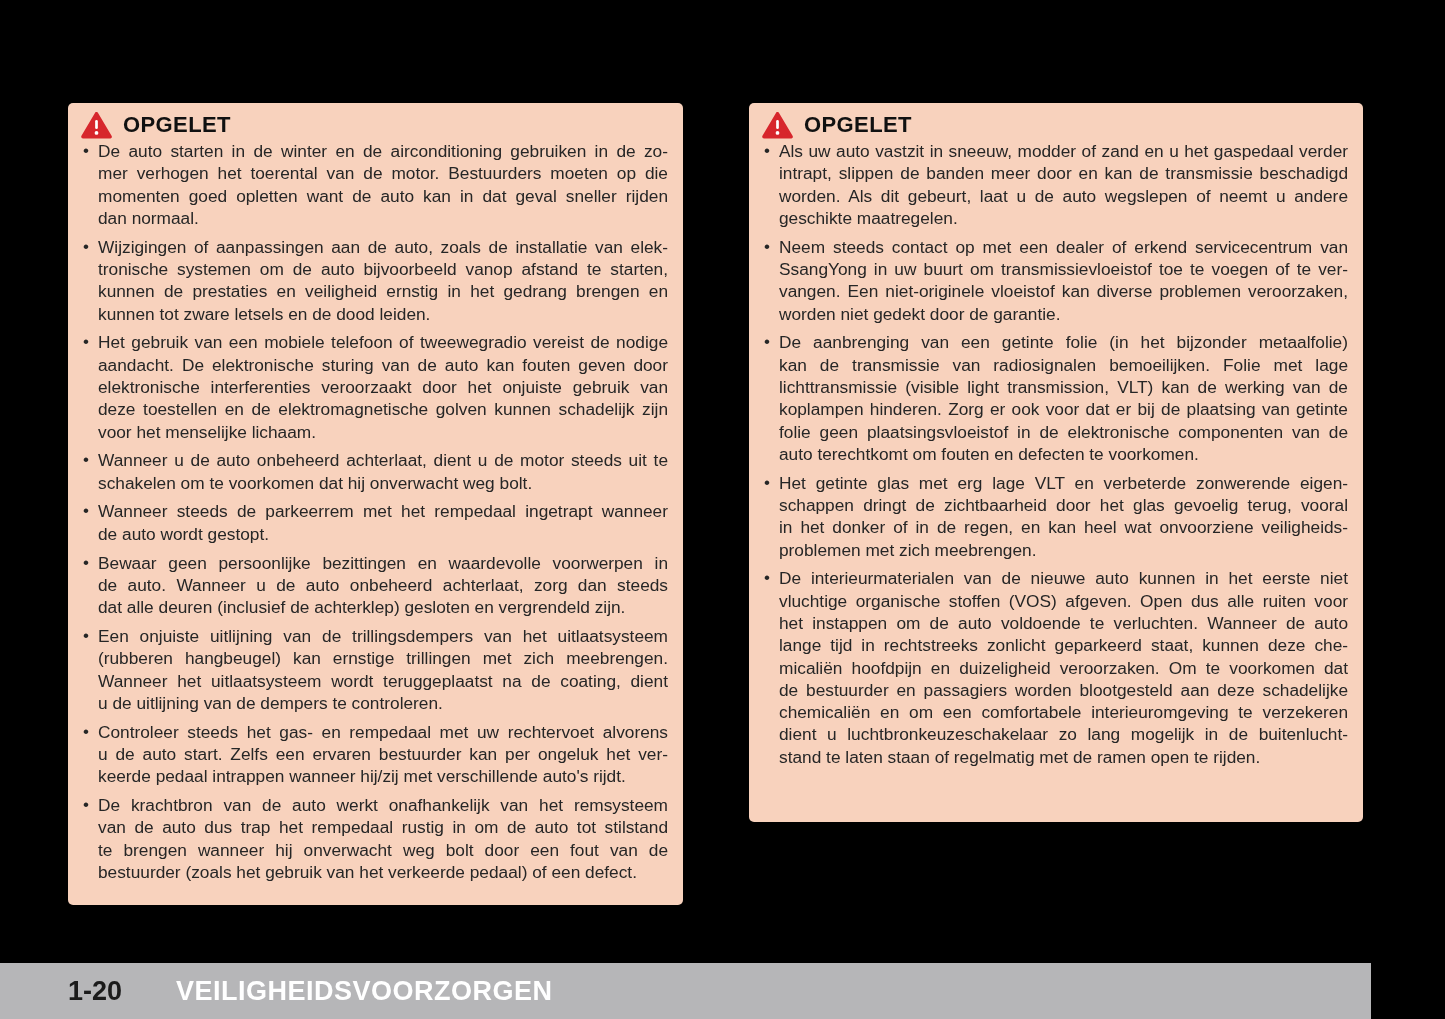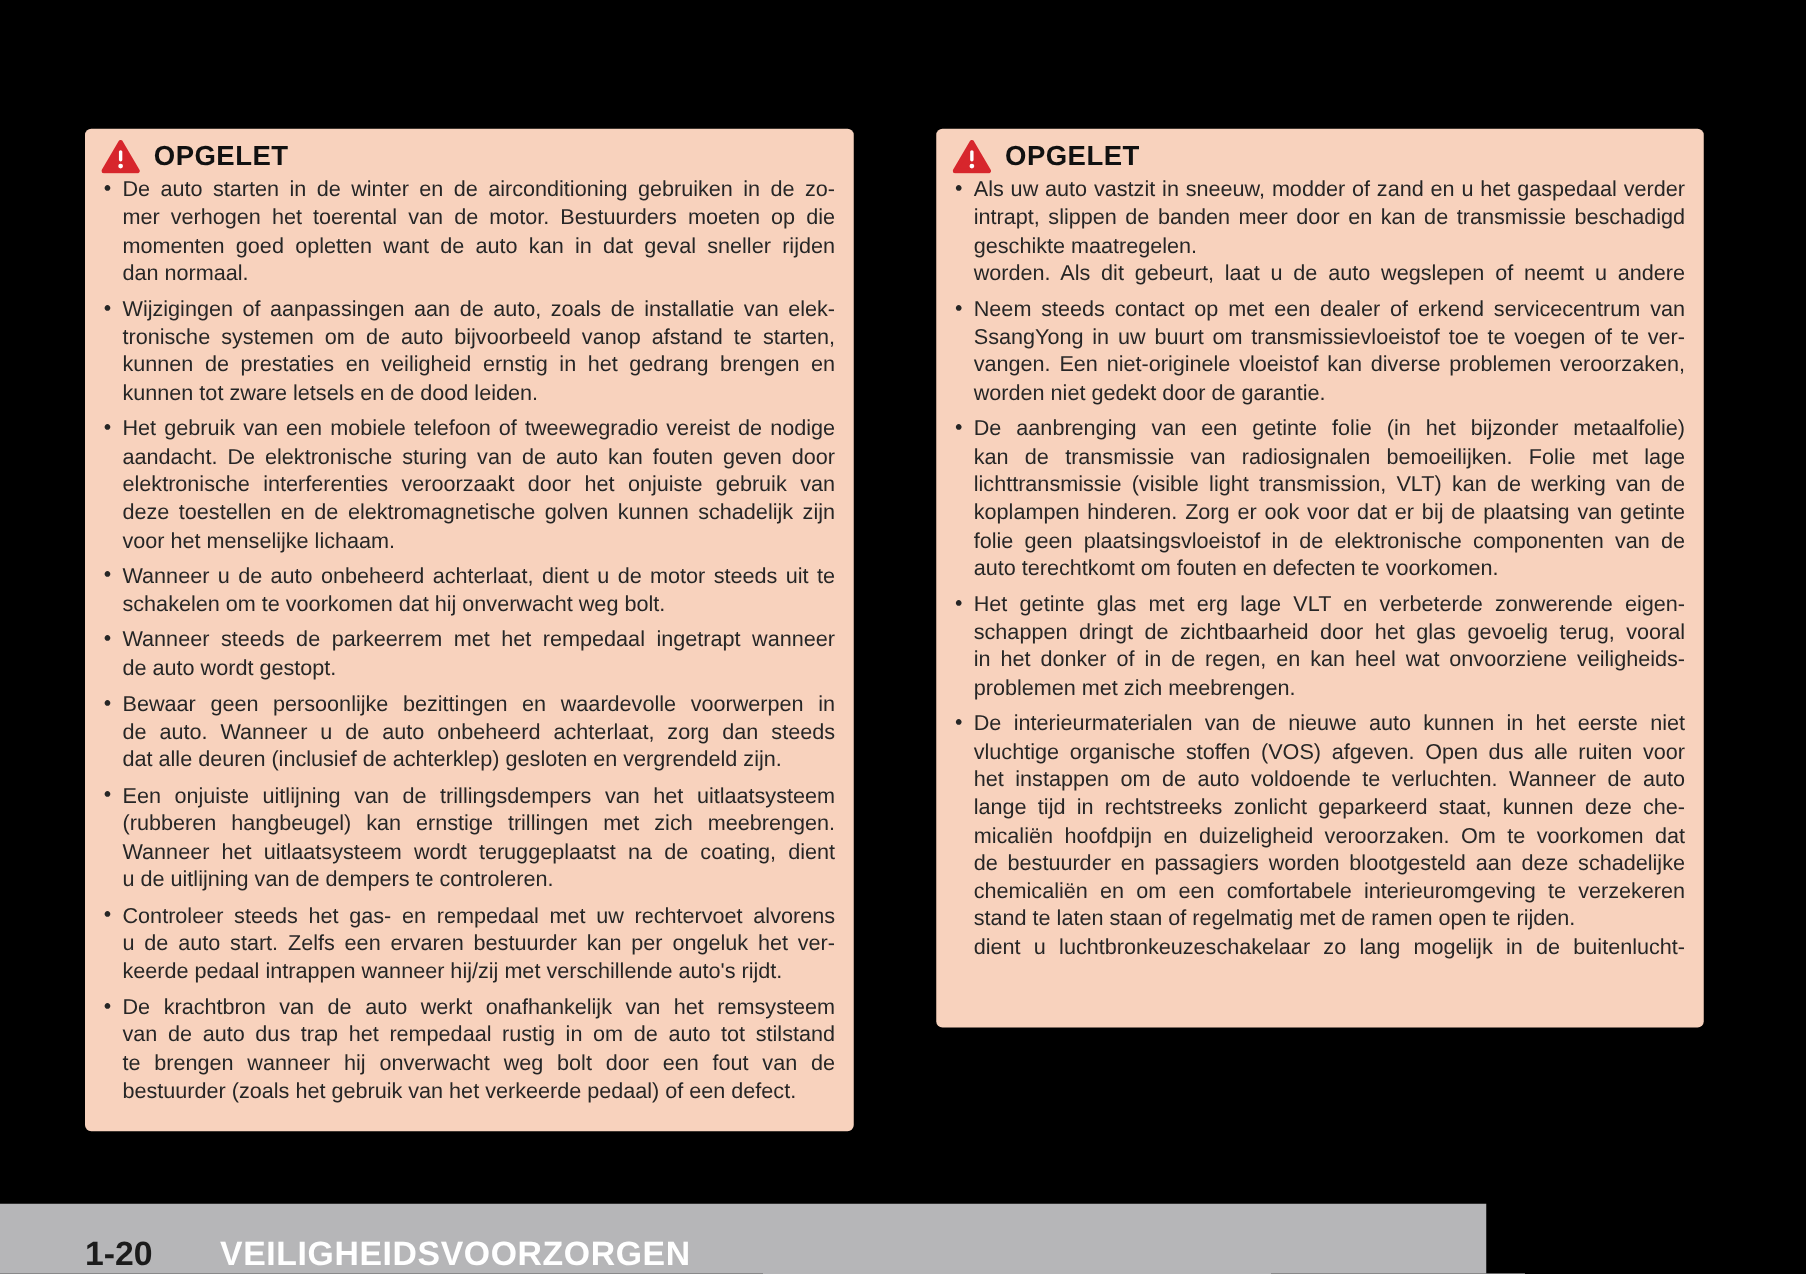--- a/index.html
+++ b/index.html
@@ -49,23 +49,23 @@
     font-size:17.3px;
     line-height:22.3px;
     text-align:justify;
     text-align-last:justify;
     color:var(--text);
     white-space:normal;
   }
   .line.last{text-align-last:left;}
   .footer-bar{
     position:absolute;left:0;top:963px;
-    width:1189px;height:56px;
+    width:1371px;height:56px;
     background:var(--footer-bg);
-    display:flex;align-items:flex-end;
+    display:flex;align-items:center;
   }
   .page-num{
     margin-left:68px;
     font-size:27px;font-weight:bold;
     color:var(--footer-num);
   }
   .section-title{
     margin-left:54px;
     font-size:27px;font-weight:bold;
     color:var(--footer-title);
@@ -159,22 +159,22 @@
           <circle cx="17" cy="23.2" r="2.1" fill="#ffffff"></circle>
         </svg>
       </span>
       <span class="box-title">OPGELET</span>
     </div>
     <div class="bullets">
         <div class="bullet">
           <span class="dot">•</span>
           <div class="line">Als uw auto vastzit in sneeuw, modder of zand en u het gaspedaal verder</div>
           <div class="line">intrapt, slippen de banden meer door en kan de transmissie beschadigd</div>
+          <div class="line">worden. Als dit gebeurt, laat u de auto wegslepen of neemt u andere</div>
           <div class="line last">geschikte maatregelen.</div>
-          <div class="line">worden. Als dit gebeurt, laat u de auto wegslepen of neemt u andere</div>
         </div>
         <div class="bullet">
           <span class="dot">•</span>
           <div class="line">Neem steeds contact op met een dealer of erkend servicecentrum van</div>
           <div class="line">SsangYong in uw buurt om transmissievloeistof toe te voegen of te ver-</div>
           <div class="line">vangen. Een niet-originele vloeistof kan diverse problemen veroorzaken,</div>
           <div class="line last">worden niet gedekt door de garantie.</div>
         </div>
         <div class="bullet">
           <span class="dot">•</span>
@@ -194,22 +194,22 @@
         </div>
         <div class="bullet">
           <span class="dot">•</span>
           <div class="line">De interieurmaterialen van de nieuwe auto kunnen in het eerste niet</div>
           <div class="line">vluchtige organische stoffen (VOS) afgeven. Open dus alle ruiten voor</div>
           <div class="line">het instappen om de auto voldoende te verluchten. Wanneer de auto</div>
           <div class="line">lange tijd in rechtstreeks zonlicht geparkeerd staat, kunnen deze che-</div>
           <div class="line">micaliën hoofdpijn en duizeligheid veroorzaken. Om te voorkomen dat</div>
           <div class="line">de bestuurder en passagiers worden blootgesteld aan deze schadelijke</div>
           <div class="line">chemicaliën en om een comfortabele interieuromgeving te verzekeren</div>
+          <div class="line">dient u luchtbronkeuzeschakelaar zo lang mogelijk in de buitenlucht-</div>
           <div class="line last">stand te laten staan of regelmatig met de ramen open te rijden.</div>
-          <div class="line">dient u luchtbronkeuzeschakelaar zo lang mogelijk in de buitenlucht-</div>
         </div>
       </div>
   </section>
 
   <footer class="footer-bar">
     <span class="page-num">1-20</span>
     <span class="section-title">VEILIGHEIDSVOORZORGEN</span>
   </footer>
 
 </div>

